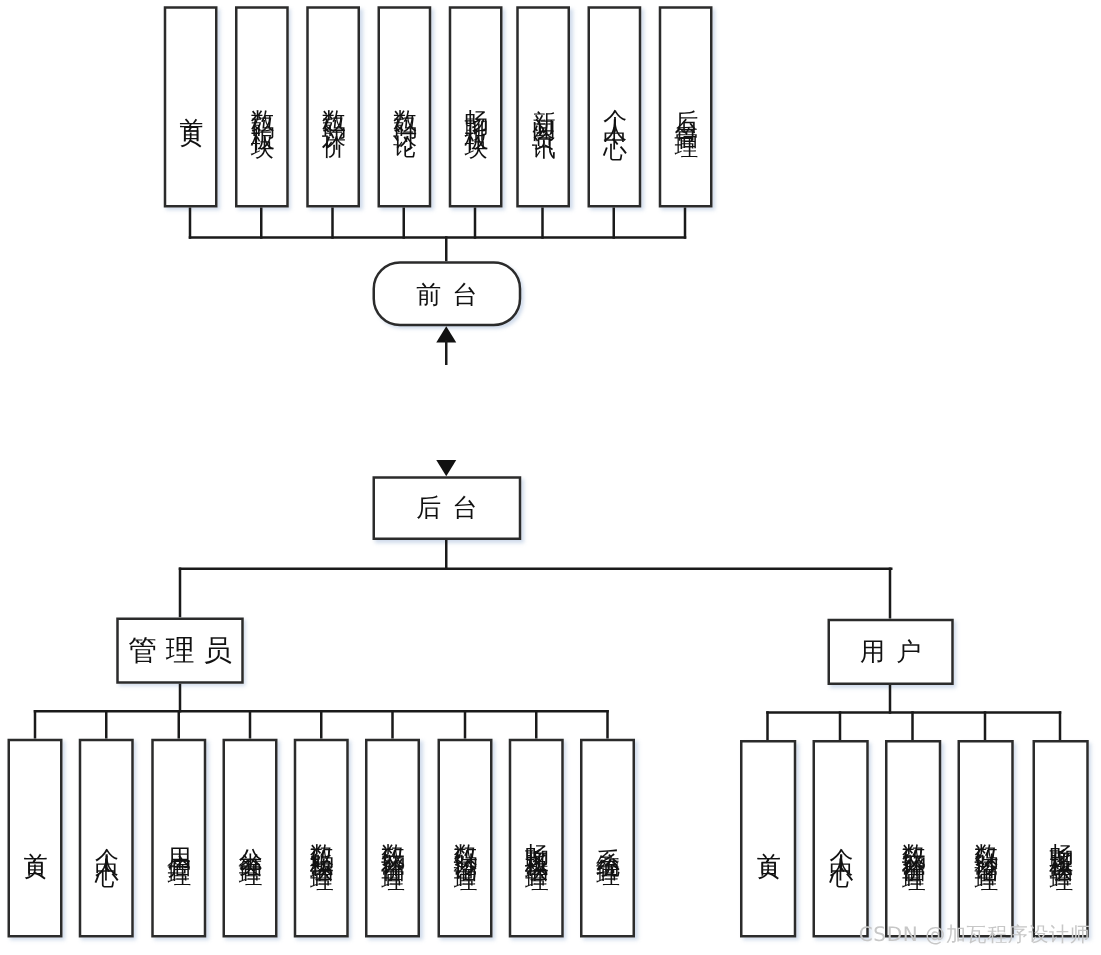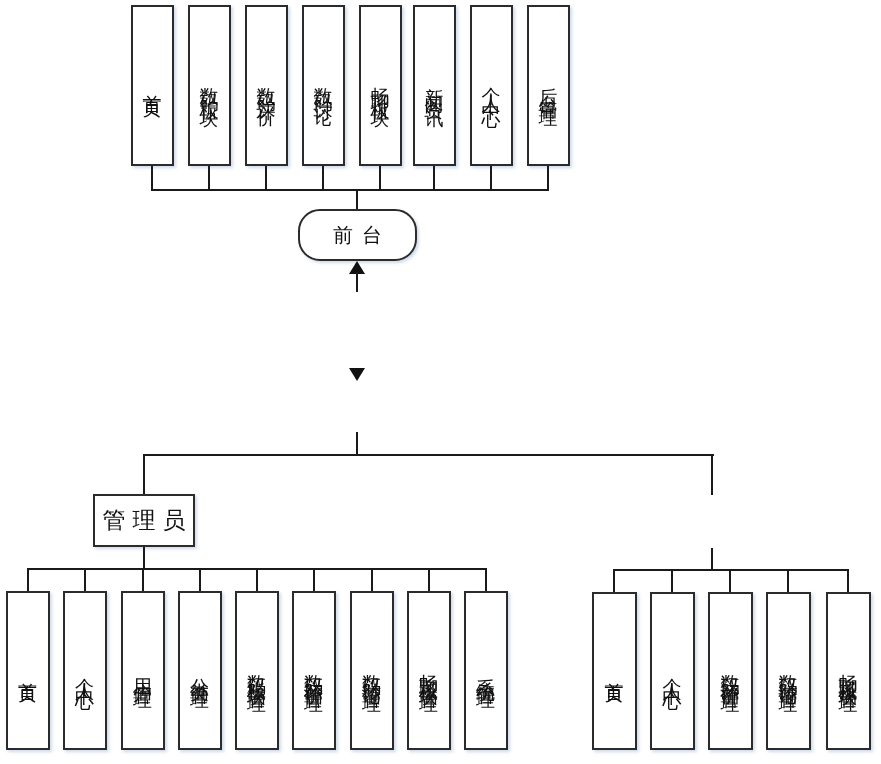--- a/index.html
+++ b/index.html
@@ -112,30 +112,36 @@
   <div class="node hbox" style="left:298px; top:209px; width:119px; height:52px;border-radius:22px;">
     <span>前台</span>
   </div>
 
   <div class="arrow-up" style="left:349px; top:261px;"></div>
   <div class="line vline" style="left:356px; top:272px; height:20px;"></div>
 
 
   <div class="arrow-down" style="left:349px; top:368px;"></div>
 
+  <div class="node hbox" style="left:298px; top:381px; width:119px; height:51px;">
+    <span>后台</span>
+  </div>
 
   <div class="line vline" style="left:356px; top:432px; height:24px;"></div>
   <div class="line hline" style="left:143px; top:454px; width:571px;"></div>
   <div class="line vline" style="left:143px; top:454px; height:40px;"></div>
   <div class="line vline" style="left:711px; top:454px; height:41px;"></div>
 
   <div class="node hbox" style="left:93px; top:494px; width:102px; height:53px; font-size:23px; letter-spacing:7px; text-indent:7px;">
     <span>管理员</span>
   </div>
 
+  <div class="node hbox" style="left:662px; top:495px; width:101px; height:53px;">
+    <span>用户</span>
+  </div>
 
   <div class="line vline" style="left:143px; top:547px; height:23px;"></div>
   <div class="line hline" style="left:27px; top:568px; width:460px;"></div>
   <div class="line vline" style="left:27px;  top:568px; height:23px;"></div>
   <div class="line vline" style="left:84px;  top:568px; height:23px;"></div>
   <div class="line vline" style="left:142px; top:568px; height:23px;"></div>
   <div class="line vline" style="left:199px; top:568px; height:23px;"></div>
   <div class="line vline" style="left:256px; top:568px; height:23px;"></div>
   <div class="line vline" style="left:313px; top:568px; height:23px;"></div>
   <div class="line vline" style="left:371px; top:568px; height:23px;"></div>
@@ -187,14 +193,15 @@
   <div class="node vbox small" style="left:708px; top:592px; height:158px; width:45px;">
     <span class="vtext">数码评价管理</span>
   </div>
   <div class="node vbox small" style="left:766px; top:592px; height:158px; width:45px;">
     <span class="vtext">数码讨论管理</span>
   </div>
   <div class="node vbox small" style="left:826px; top:592px; height:158px; width:45px;">
     <span class="vtext">畅聊板块管理</span>
   </div>
 
+  <div class="watermark">CSDN @加瓦程序设计师</div>
 
 </div>
 
 </body></html>

